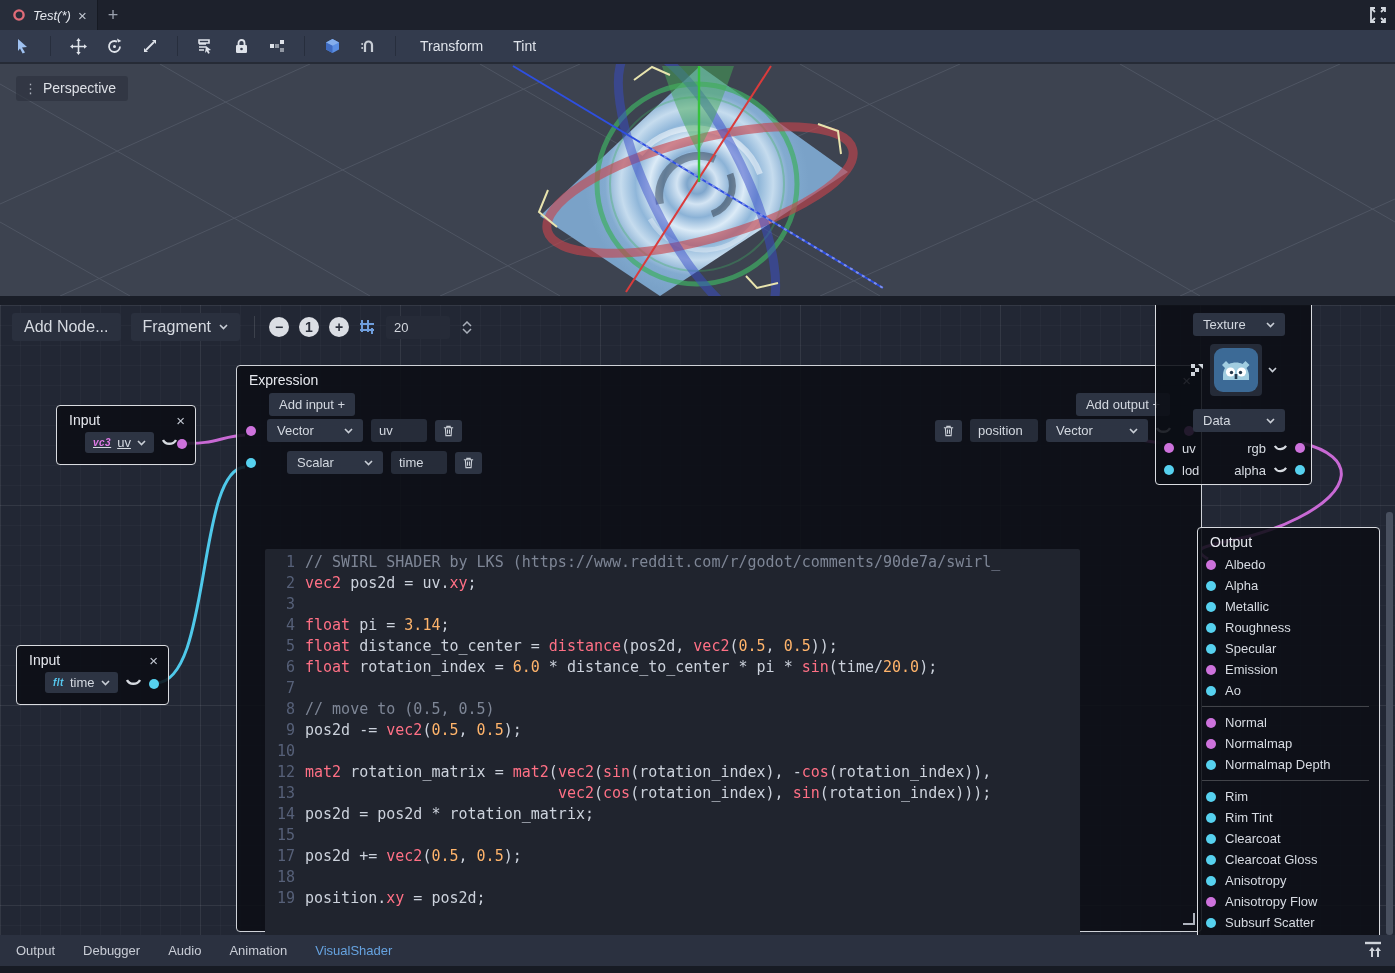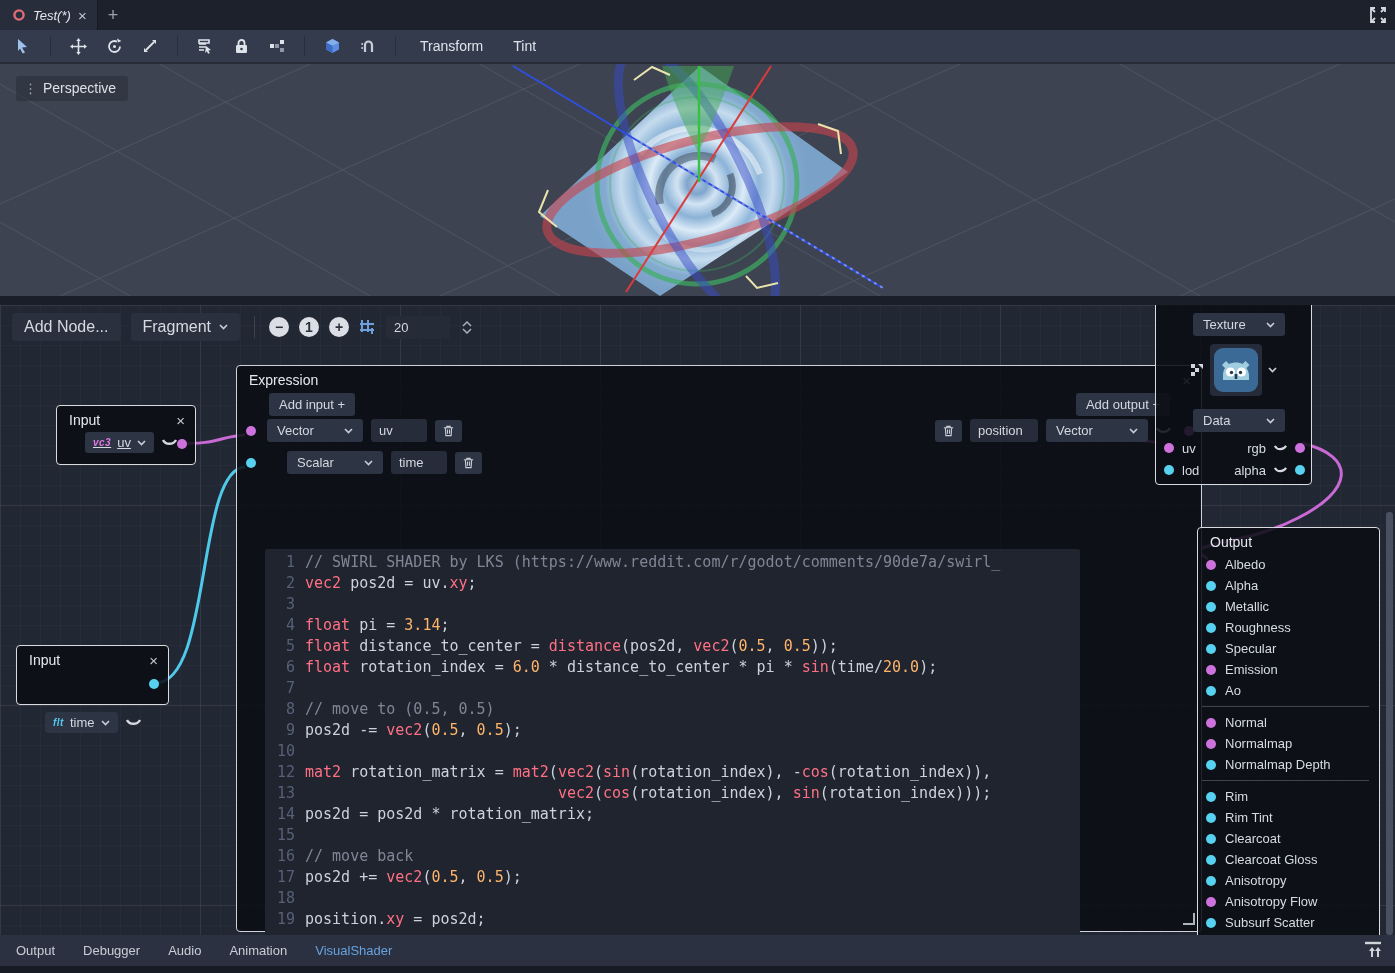--- a/index.html
+++ b/index.html
@@ -317,21 +317,21 @@
           </svg>
       </div>
       <span class="dot pink" style="position:absolute;right:8px;top:33px;"></span>
     </div>
 
     <div class="gnode" style="left:16px;top:340px;width:153px;height:60px;">
       <div class="ghead">
         <span class="gtitle">Input</span>
         <span class="gclose">×</span>
       </div>
-      <div class="rowflex" style="padding:2px 0 0 28px;margin-top:40px;">
+      <div class="rowflex" style="padding:2px 0 0 28px;">
         <div class="nbtn" style="padding:3px 8px;">
           <span class="badge cyan">flt</span>
           <span>time</span>
           <svg width="9" height="6" viewBox="0 0 9 6">
               <path d="M1 1l3.5 3.5L8 1" stroke="#c9ced6" stroke-width="1.6" fill="none"></path>
             </svg>
         </div>
         <svg width="15" height="8" viewBox="0 0 15 8">
             <path d="M1 1c2.5 5 10 5 13 0" stroke="#d6dae0" stroke-width="2.4" fill="none"></path>
           </svg>
@@ -407,21 +407,20 @@
             <div class="code-line"><span class="ln">5</span><span class="code-text"><span class="tk-kw">float</span><span class="tk-txt"> distance_to_center = </span><span class="tk-kw">distance</span><span class="tk-txt">(pos2d, </span><span class="tk-kw">vec2</span><span class="tk-txt">(</span><span class="tk-num">0.5</span><span class="tk-txt">, </span><span class="tk-num">0.5</span><span class="tk-txt">));</span></span></div>
             <div class="code-line"><span class="ln">6</span><span class="code-text"><span class="tk-kw">float</span><span class="tk-txt"> rotation_index = </span><span class="tk-num">6.0</span><span class="tk-txt"> * distance_to_center * pi * </span><span class="tk-kw">sin</span><span class="tk-txt">(time/</span><span class="tk-num">20.0</span><span class="tk-txt">);</span></span></div>
             <div class="code-line"><span class="ln">7</span><span class="code-text"></span></div>
             <div class="code-line"><span class="ln">8</span><span class="code-text"><span class="tk-com">// move to (0.5, 0.5)</span></span></div>
             <div class="code-line"><span class="ln">9</span><span class="code-text"><span class="tk-txt">pos2d -= </span><span class="tk-kw">vec2</span><span class="tk-txt">(</span><span class="tk-num">0.5</span><span class="tk-txt">, </span><span class="tk-num">0.5</span><span class="tk-txt">);</span></span></div>
             <div class="code-line"><span class="ln">10</span><span class="code-text"></span></div>
             <div class="code-line"><span class="ln">12</span><span class="code-text"><span class="tk-kw">mat2</span><span class="tk-txt"> rotation_matrix = </span><span class="tk-kw">mat2</span><span class="tk-txt">(</span><span class="tk-kw">vec2</span><span class="tk-txt">(</span><span class="tk-kw">sin</span><span class="tk-txt">(rotation_index), -</span><span class="tk-kw">cos</span><span class="tk-txt">(rotation_index)),</span></span></div>
             <div class="code-line"><span class="ln">13</span><span class="code-text"><span class="tk-txt">                            </span><span class="tk-kw">vec2</span><span class="tk-txt">(</span><span class="tk-kw">cos</span><span class="tk-txt">(rotation_index), </span><span class="tk-kw">sin</span><span class="tk-txt">(rotation_index)));</span></span></div>
             <div class="code-line"><span class="ln">14</span><span class="code-text"><span class="tk-txt">pos2d = pos2d * rotation_matrix;</span></span></div>
             <div class="code-line"><span class="ln">15</span><span class="code-text"></span></div>
-            <div class="code-line"><span class="ln">16</span><span class="code-text"><span class="tk-com">// move back</span></span></div>
             <div class="code-line"><span class="ln">17</span><span class="code-text"><span class="tk-txt">pos2d += </span><span class="tk-kw">vec2</span><span class="tk-txt">(</span><span class="tk-num">0.5</span><span class="tk-txt">, </span><span class="tk-num">0.5</span><span class="tk-txt">);</span></span></div>
             <div class="code-line"><span class="ln">18</span><span class="code-text"></span></div>
             <div class="code-line"><span class="ln">19</span><span class="code-text"><span class="tk-txt">position.</span><span class="tk-kw">xy</span><span class="tk-txt"> = pos2d;</span></span></div>
           </div>
 
       </div>
 
       <div class="resize-corner" style="right:6px;bottom:6px;"></div>
     </div>
 

